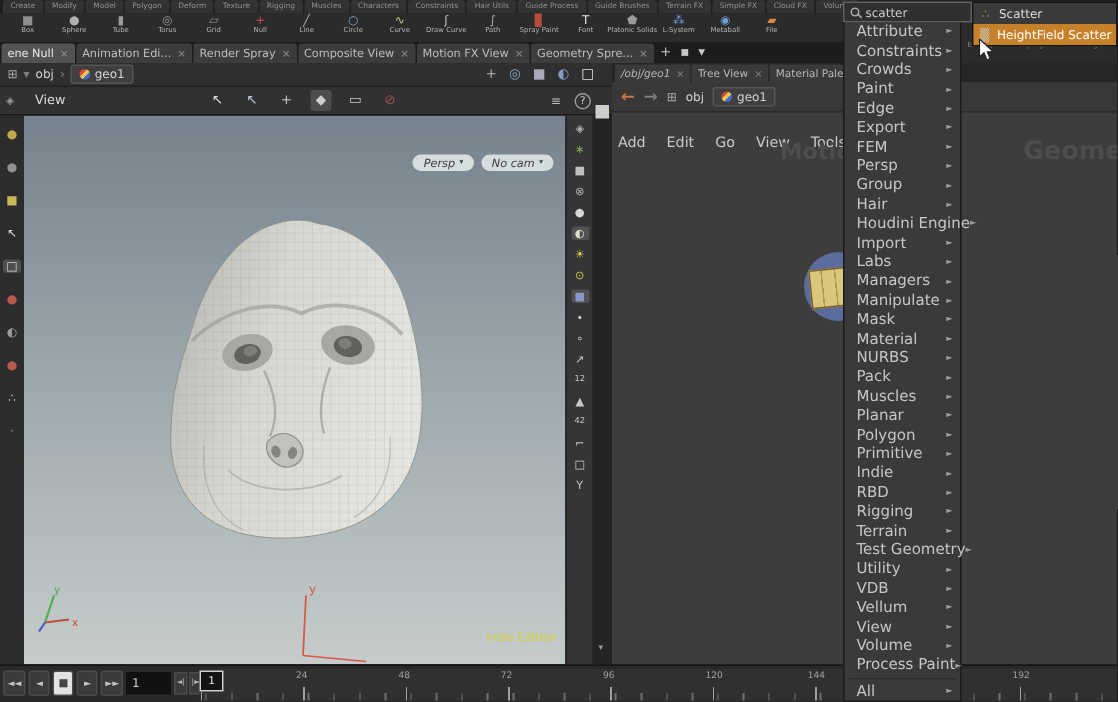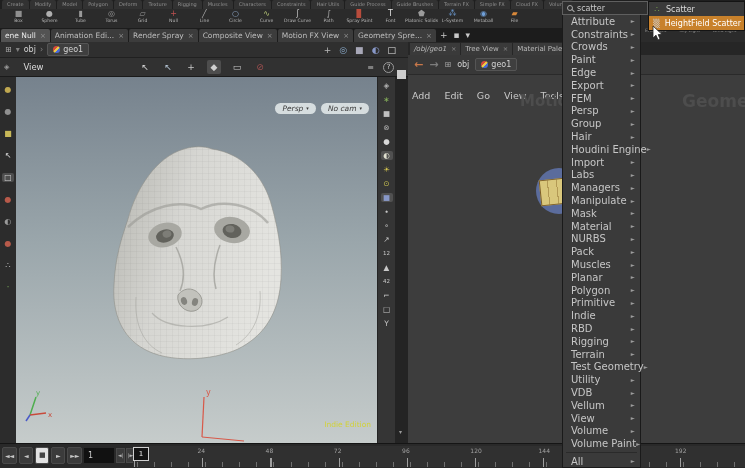--- a/index.html
+++ b/index.html
@@ -604,21 +604,21 @@
       </div>
       <div class="cat-row">
         <span class="cat-label">View</span>
         <span class="cat-arrow">►</span>
       </div>
       <div class="cat-row">
         <span class="cat-label">Volume</span>
         <span class="cat-arrow">►</span>
       </div>
       <div class="cat-row">
-        <span class="cat-label">Volume Paint</span>
+        <span class="cat-label">Process Paint</span>
         <span class="cat-arrow">►</span>
       </div>
       <div id="cat-divider"></div>
       <div class="cat-row">
         <span class="cat-label">All</span>
         <span class="cat-arrow">►</span>
       </div>
     </div>
   <div id="submenu">
       <div class="sub-row">

